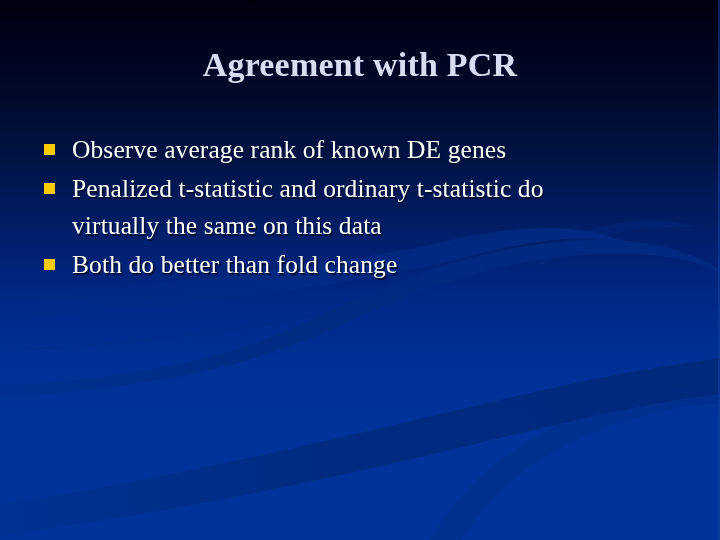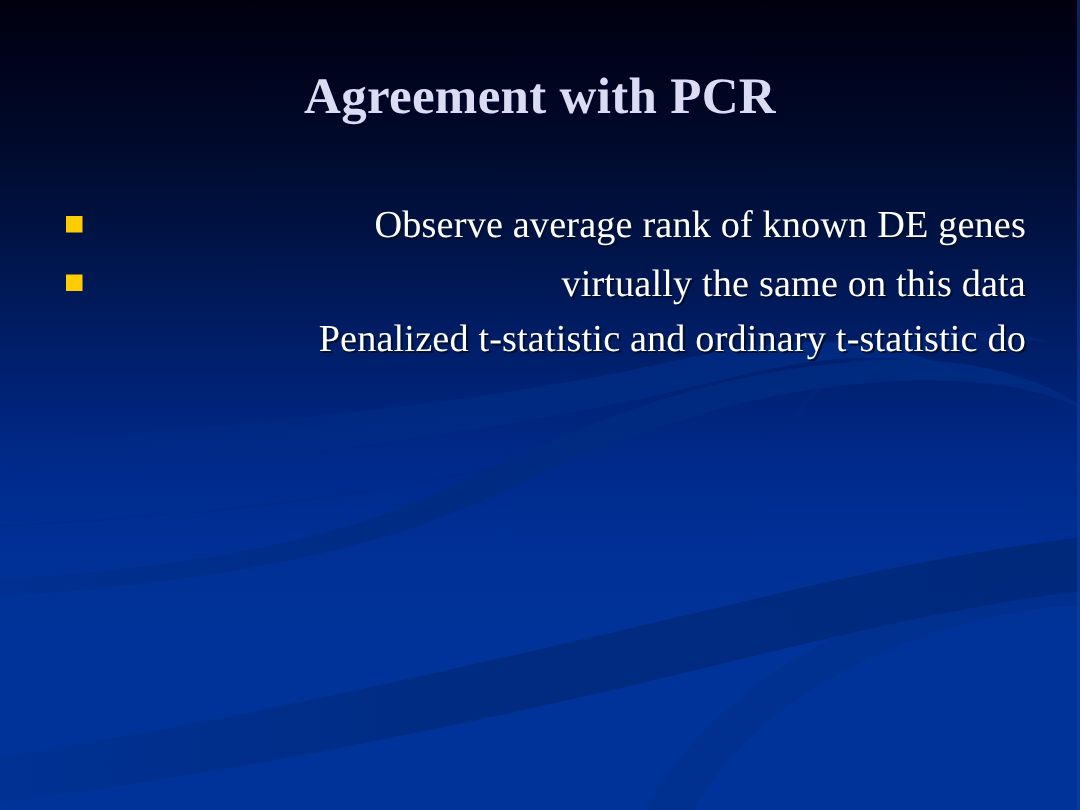--- a/index.html
+++ b/index.html
@@ -82,21 +82,20 @@
     flex: 1 1 auto;
     font-size: 25.5px;
     line-height: 37px;
     color: #ffffff;
     text-shadow: 1.5px 1.5px 0 #001034, 1px 1px 0 #001034;
     letter-spacing: 0.1px;
   }
   .bullet-text .ln {
     display: block;
     white-space: nowrap;
-    text-align: right;
   }
 </style>
 </head>
 <body>
 
 <div id="slide">
 
   <div class="bg-gradient"></div>
 
   <svg class="bg-ribbons" width="720" height="540" viewBox="0 0 720 540" preserveAspectRatio="none">
@@ -165,21 +164,27 @@
     <li class="bullet-row">
       <span class="bullet-marker"></span>
       <span class="bullet-text">
         <span class="ln">Observe average rank of known DE genes</span>
       </span>
     </li>
 
     <li class="bullet-row">
       <span class="bullet-marker"></span>
       <span class="bullet-text">
+        <span class="ln">Penalized t-statistic and ordinary t-statistic do</span>
         <span class="ln">virtually the same on this data</span>
-        <span class="ln">Penalized t-statistic and ordinary t-statistic do</span>
       </span>
     </li>
 
+    <li class="bullet-row">
+      <span class="bullet-marker"></span>
+      <span class="bullet-text">
+        <span class="ln">Both do better than fold change</span>
+      </span>
+    </li>
 
   </ul>
 
 </div>
 
 </body></html>

